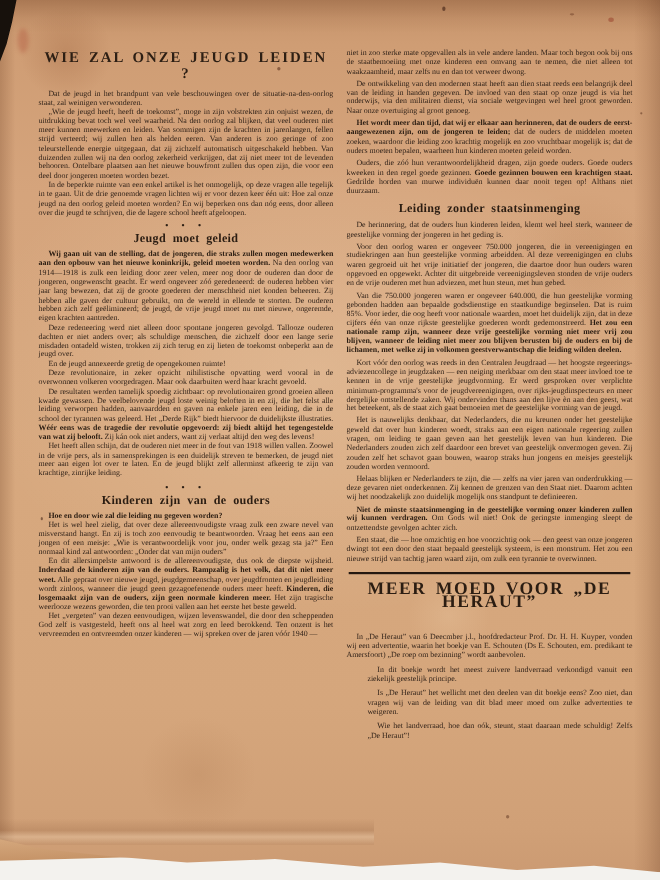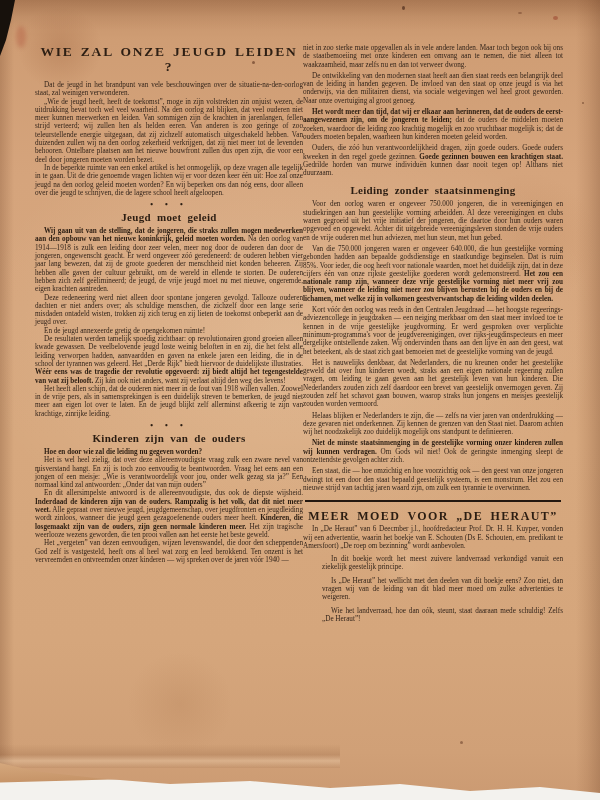--- a/index.html
+++ b/index.html
@@ -41,21 +41,21 @@
     background:rgba(165,62,42,0.30);filter:blur(2px);}
   .speck{position:absolute;border-radius:50%;}
   .s1{left:252px;top:61px;width:3px;height:3px;background:rgba(80,40,22,0.55);}
   .s2{left:402px;top:6px;width:3px;height:4px;background:rgba(60,30,18,0.6);}
   .s3{left:553px;top:16px;width:5px;height:4px;background:rgba(150,60,40,0.5);filter:blur(0.5px);}
   .s4{left:582px;top:102px;width:2px;height:2px;background:rgba(80,40,22,0.5);}
   .s5{left:37px;top:470px;width:2px;height:3px;background:rgba(60,30,18,0.55);}
   .s6{left:460px;top:741px;width:3px;height:3px;background:rgba(80,40,22,0.45);}
   .s7{left:518px;top:12px;width:4px;height:2px;background:rgba(90,45,25,0.4);}
 
-  .content{position:absolute;left:35px;top:44px;width:540px;display:flex;gap:0;z-index:2;}
+  .content{position:absolute;left:35px;top:44px;width:540px;display:flex;gap:12px;z-index:2;}
   .col{color:#33241a;}
   .col-left{width:268px;}
   .col-right{width:260px;}
   h1{
     font-size:13.5px;line-height:15px;margin:0 0 7px;text-align:center;
     letter-spacing:1.8px;word-spacing:2px;color:#2d1f14;font-weight:bold;
   }
   p{
     font-size:7.2px;line-height:8.3px;margin:0;text-align:justify;
     text-indent:9px;color:#33241a;
@@ -65,21 +65,21 @@
   .gap{margin-top:3px;}
   .gap2{margin-top:5px;margin-left:19px;}
   .sep{
     text-align:center;font-size:8px;line-height:8px;font-weight:bold;
     letter-spacing:5px;margin:4px 0 2px;color:#2b1d12;text-indent:0;
   }
   h2{
     font-size:11px;line-height:12px;margin:2px 0 4px;font-weight:bold;
     color:#2b1d12;word-spacing:3px;letter-spacing:0.3px;text-align:center;
   }
-  h2.center{text-align:center;font-size:12px;letter-spacing:1.4px;margin:0 0 3px;}
+  h2.center{text-align:center;font-size:16px;letter-spacing:1.4px;margin:0 0 21px;}
   .rule{border:none;border-top:2.5px solid #241810;margin:8px 2px 8px;}
 </style>
 </head>
 <body>
 
 <div class="backing"></div>
 <div class="fold-flap"></div>
 
 <div class="paper">
   <div class="crease-top"></div>
@@ -103,40 +103,42 @@
       <p>Dat de jeugd in het brandpunt van vele beschouwingen over de situatie-na-den-oorlog staat, zal weinigen verwonderen.</p>
       <p>„Wie de jeugd heeft, heeft de toekomst”, moge in zijn volstrekten zin onjuist wezen, de uitdrukking bevat toch wel veel waarheid. Na den oorlog zal blijken, dat veel ouderen niet meer kunnen meewerken en leiden. Van sommigen zijn de krachten in jarenlangen, fellen strijd verteerd; wij zullen hen als helden eeren. Van anderen is zoo geringe of zoo teleurstellende energie uitgegaan, dat zij zichzelf automatisch uitgeschakeld hebben. Van duizenden zullen wij na den oorlog zekerheid verkrijgen, dat zij niet meer tot de levenden behooren. Ontelbare plaatsen aan het nieuwe bouwfront zullen dus open zijn, die voor een deel door jongeren moeten worden bezet.</p>
       <p>In de beperkte ruimte van een enkel artikel is het onmogelijk, op deze vragen alle tegelijk in te gaan. Uit de drie genoemde vragen lichten wij er voor dezen keer één uit: Hoe zal onze jeugd na den oorlog geleid moeten worden? En wij beperken ons dan nóg eens, door alleen over die jeugd te schrijven, die de lagere school heeft afgeloopen.</p>
 
       <p class="sep">• • •</p>
       <h2>Jeugd moet geleid</h2>
 
       <p><span class="b">Wij gaan uit van de stelling, dat de jongeren, die straks zullen mogen medewerken aan den opbouw van het nieuwe koninkrijk, geleid moeten worden.</span><span> Na den oorlog van 1914—1918 is zulk een leiding door zeer velen, meer nog door de ouderen dan door de jongeren, ongewenscht geacht. Er werd ongeveer zóó geredeneerd: de ouderen hebben vier jaar lang bewezen, dat zij de groote goederen der menschheid niet konden beheeren. Zij hebben alle gaven der cultuur gebruikt, om de wereld in ellende te storten. De ouderen hebben zich zelf geëlimineerd; de jeugd, de vrije jeugd moet nu met nieuwe, ongeremde, eigen krachten aantreden.</span></p>
       <p>Deze redeneering werd niet alleen door spontane jongeren gevolgd. Tallooze ouderen dachten er niet anders over; als schuldige menschen, die zichzelf door een lange serie misdaden ontadeld wisten, trokken zij zich terug en zij lieten de toekomst onbeperkt aan de jeugd over.</p>
       <p>En de jeugd annexeerde gretig de opengekomen ruimte!</p>
+      <p>Deze revolutionaire, in zeker opzicht nihilistische opvatting werd vooral in de overwonnen volkeren voorgedragen. Maar ook daarbuiten werd haar kracht gevoeld.</p>
       <p><span>De resultaten werden tamelijk spoedig zichtbaar: op revolutionairen grond groeien alleen kwade gewassen. De veelbelovende jeugd loste weinig beloften in en zij, die het felst alle leiding verworpen hadden, aanvaardden en gaven na enkele jaren een leiding, die in de school der tyrannen was geleerd. Het „Derde Rijk” biedt hiervoor de duidelijkste illustraties. </span><span class="b">Wéér eens was de tragedie der revolutie opgevoerd: zij biedt altijd het tegengestelde van wat zij belooft.</span><span> Zij kán ook niet anders, want zij verlaat altijd den weg des levens!</span></p>
       <p>Het heeft allen schijn, dat de ouderen niet meer in de fout van 1918 willen vallen. Zoowel in de vrije pers, als in samensprekingen is een duidelijk streven te bemerken, de jeugd niet meer aan eigen lot over te laten. En de jeugd blijkt zelf allerminst afkeerig te zijn van krachtige, zinrijke leiding.</p>
 
       <p class="sep">• • •</p>
       <h2>Kinderen zijn van de ouders</h2>
 
       <p class="b">Hoe en door wie zal die leiding nu gegeven worden?</p>
       <p>Het is wel heel zielig, dat over deze allereenvoudigste vraag zulk een zware nevel van misverstand hangt. En zij is toch zoo eenvoudig te beantwoorden. Vraag het eens aan een jongen of een meisje: „Wie is verantwoordelijk voor jou, onder welk gezag sta ja?” Een normaal kind zal antwoorden: „Onder dat van mijn ouders”</p>
       <p><span>En dit allersimpelste antwoord is de allereenvoudigste, dus ook de diepste wijsheid. </span><span class="b">Inderdaad de kinderen zijn van de ouders. Rampzalig is het volk, dat dit niet meer weet.</span><span> Alle gepraat over nieuwe jeugd, jeugdgemeenschap, over jeugdfronten en jeugdleiding wordt zinloos, wanneer die jeugd geen gezagoefenende ouders meer heeft. </span><span class="b">Kinderen, die losgemaakt zijn van de ouders, zijn geen normale kinderen meer.</span><span> Het zijn tragische weerlooze wezens geworden, die ten prooi vallen aan het eerste het beste geweld.</span></p>
       <p>Het „vergeten” van dezen eenvoudigen, wijzen levenswandel, die door den scheppenden God zelf is vastgesteld, heeft ons al heel wat zorg en leed berokkend. Ten onzent is het vervreemden en ontvreemden onzer kinderen — wij spreken over de jaren vóór 1940 —</p>
     </div>
 
     <div class="col col-right">
       <p class="noind">niet in zoo sterke mate opgevallen als in vele andere landen. Maar toch begon ook bij ons de staatbemoeiing met onze kinderen een omvang aan te nemen, die niet alleen tot waakzaamheid, maar zelfs nu en dan tot verweer dwong.</p>
       <p class="gap">De ontwikkeling van den modernen staat heeft aan dien staat reeds een belangrijk deel van de leiding in handen gegeven. De invloed van den staat op onze jeugd is via het onderwijs, via den militairen dienst, via sociale wetgevingen wel heel groot geworden. Naar onze overtuiging al groot genoeg.</p>
       <p class="gap"><span class="b">Het wordt meer dan tijd, dat wij er elkaar aan herinneren, dat de ouders de eerst-aangewezenen zijn, om de jongeren te leiden;</span><span> dat de ouders de middelen moeten zoeken, waardoor die leiding zoo krachtig mogelijk en zoo vruchtbaar mogelijk is; dat de ouders moeten bepalen, waarheen hun kinderen moeten geleid worden.</span></p>
       <p class="gap"><span>Ouders, die zóó hun verantwoordelijkheid dragen, zijn goede ouders. Goede ouders kweeken in den regel goede gezinnen. </span><span class="b">Goede gezinnen bouwen een krachtigen staat.</span><span> Gedrilde horden van murwe individuën kunnen daar nooit tegen op! Althans niet duurzaam.</span></p>
 
       <h2 style="margin-top:7px;">Leiding zonder staatsinmenging</h2>
 
+      <p>De herinnering, dat de ouders hun kinderen leiden, klemt wel heel sterk, wanneer de geestelijke vorming der jongeren in het geding is.</p>
       <p class="gap">Voor den oorlog waren er ongeveer 750.000 jongeren, die in vereenigingen en studiekringen aan hun geestelijke vorming arbeidden. Al deze vereenigingen en clubs waren gegroeid uit het vrije initiatief der jongeren, die daartoe door hun ouders waren opgevoed en opgewekt. Achter dit uitgebreide vereenigingsleven stonden de vrije ouders en de vrije ouderen met hun adviezen, met hun steun, met hun gebed.</p>
       <p class="gap"><span>Van die 750.000 jongeren waren er ongeveer 640.000, die hun geestelijke vorming gebonden hadden aan bepaalde godsdienstige en staatkundige beginselen. Dat is ruim 85%. Voor ieder, die oog heeft voor nationale waarden, moet het duidelijk zijn, dat in deze cijfers één van onze rijkste geestelijke goederen wordt gedemonstreerd. </span><span class="b">Het zou een nationale ramp zijn, wanneer deze vrije geestelijke vorming niet meer vrij zou blijven, wanneer de leiding niet meer zou blijven berusten bij de ouders en bij de lichamen, met welke zij in volkomen geestverwantschap die leiding wilden deelen.</span></p>
       <p class="gap">Kort vóór den oorlog was reeds in den Centralen Jeugdraad — het hoogste regeerings-adviezencollege in jeugdzaken — een neiging merkbaar om den staat meer invloed toe te kennen in de vrije geestelijke jeugdvorming. Er werd gesproken over verplichte minimum-programma's voor de jeugdvereenigingen, over rijks-jeugdinspecteurs en meer dergelijke ontstellende zaken. Wij ondervinden thans aan den lijve èn aan den geest, wat het beteekent, als de staat zich gaat bemoeien met de geestelijke vorming van de jeugd.</p>
       <p class="gap">Het is nauwelijks denkbaar, dat Nederlanders, die nu kreunen onder het geestelijke geweld dat over hun kinderen woedt, straks aan een eigen nationale regeering zullen vragen, om leiding te gaan geven aan het geestelijk leven van hun kinderen. Die Nederlanders zouden zich zelf daardoor een brevet van geestelijk onvermogen geven. Zij zouden zelf het schavot gaan bouwen, waarop straks hun jongens en meisjes geestelijk zouden worden vermoord.</p>
       <p class="gap">Helaas blijken er Nederlanders te zijn, die — zelfs na vier jaren van onderdrukking — deze gevaren niet onderkennen. Zij kennen de grenzen van den Staat niet. Daarom achten wij het noodzakelijk zoo duidelijk mogelijk ons standpunt te definieeren.</p>
       <p class="gap"><span class="b">Niet de minste staatsinmenging in de geestelijke vorming onzer kinderen zullen wij kunnen verdragen.</span><span> Om Gods wil niet! Ook de geringste inmenging sleept de ontzettendste gevolgen achter zich.</span></p>
       <p class="gap">Een staat, die — hoe omzichtig en hoe voorzichtig ook — den geest van onze jongeren dwingt tot een door den staat bepaald geestelijk systeem, is een monstrum. Het zou een nieuwe strijd van tachtig jaren waard zijn, om zulk een tyrannie te overwinnen.</p>
 
       <hr class="rule">
 

